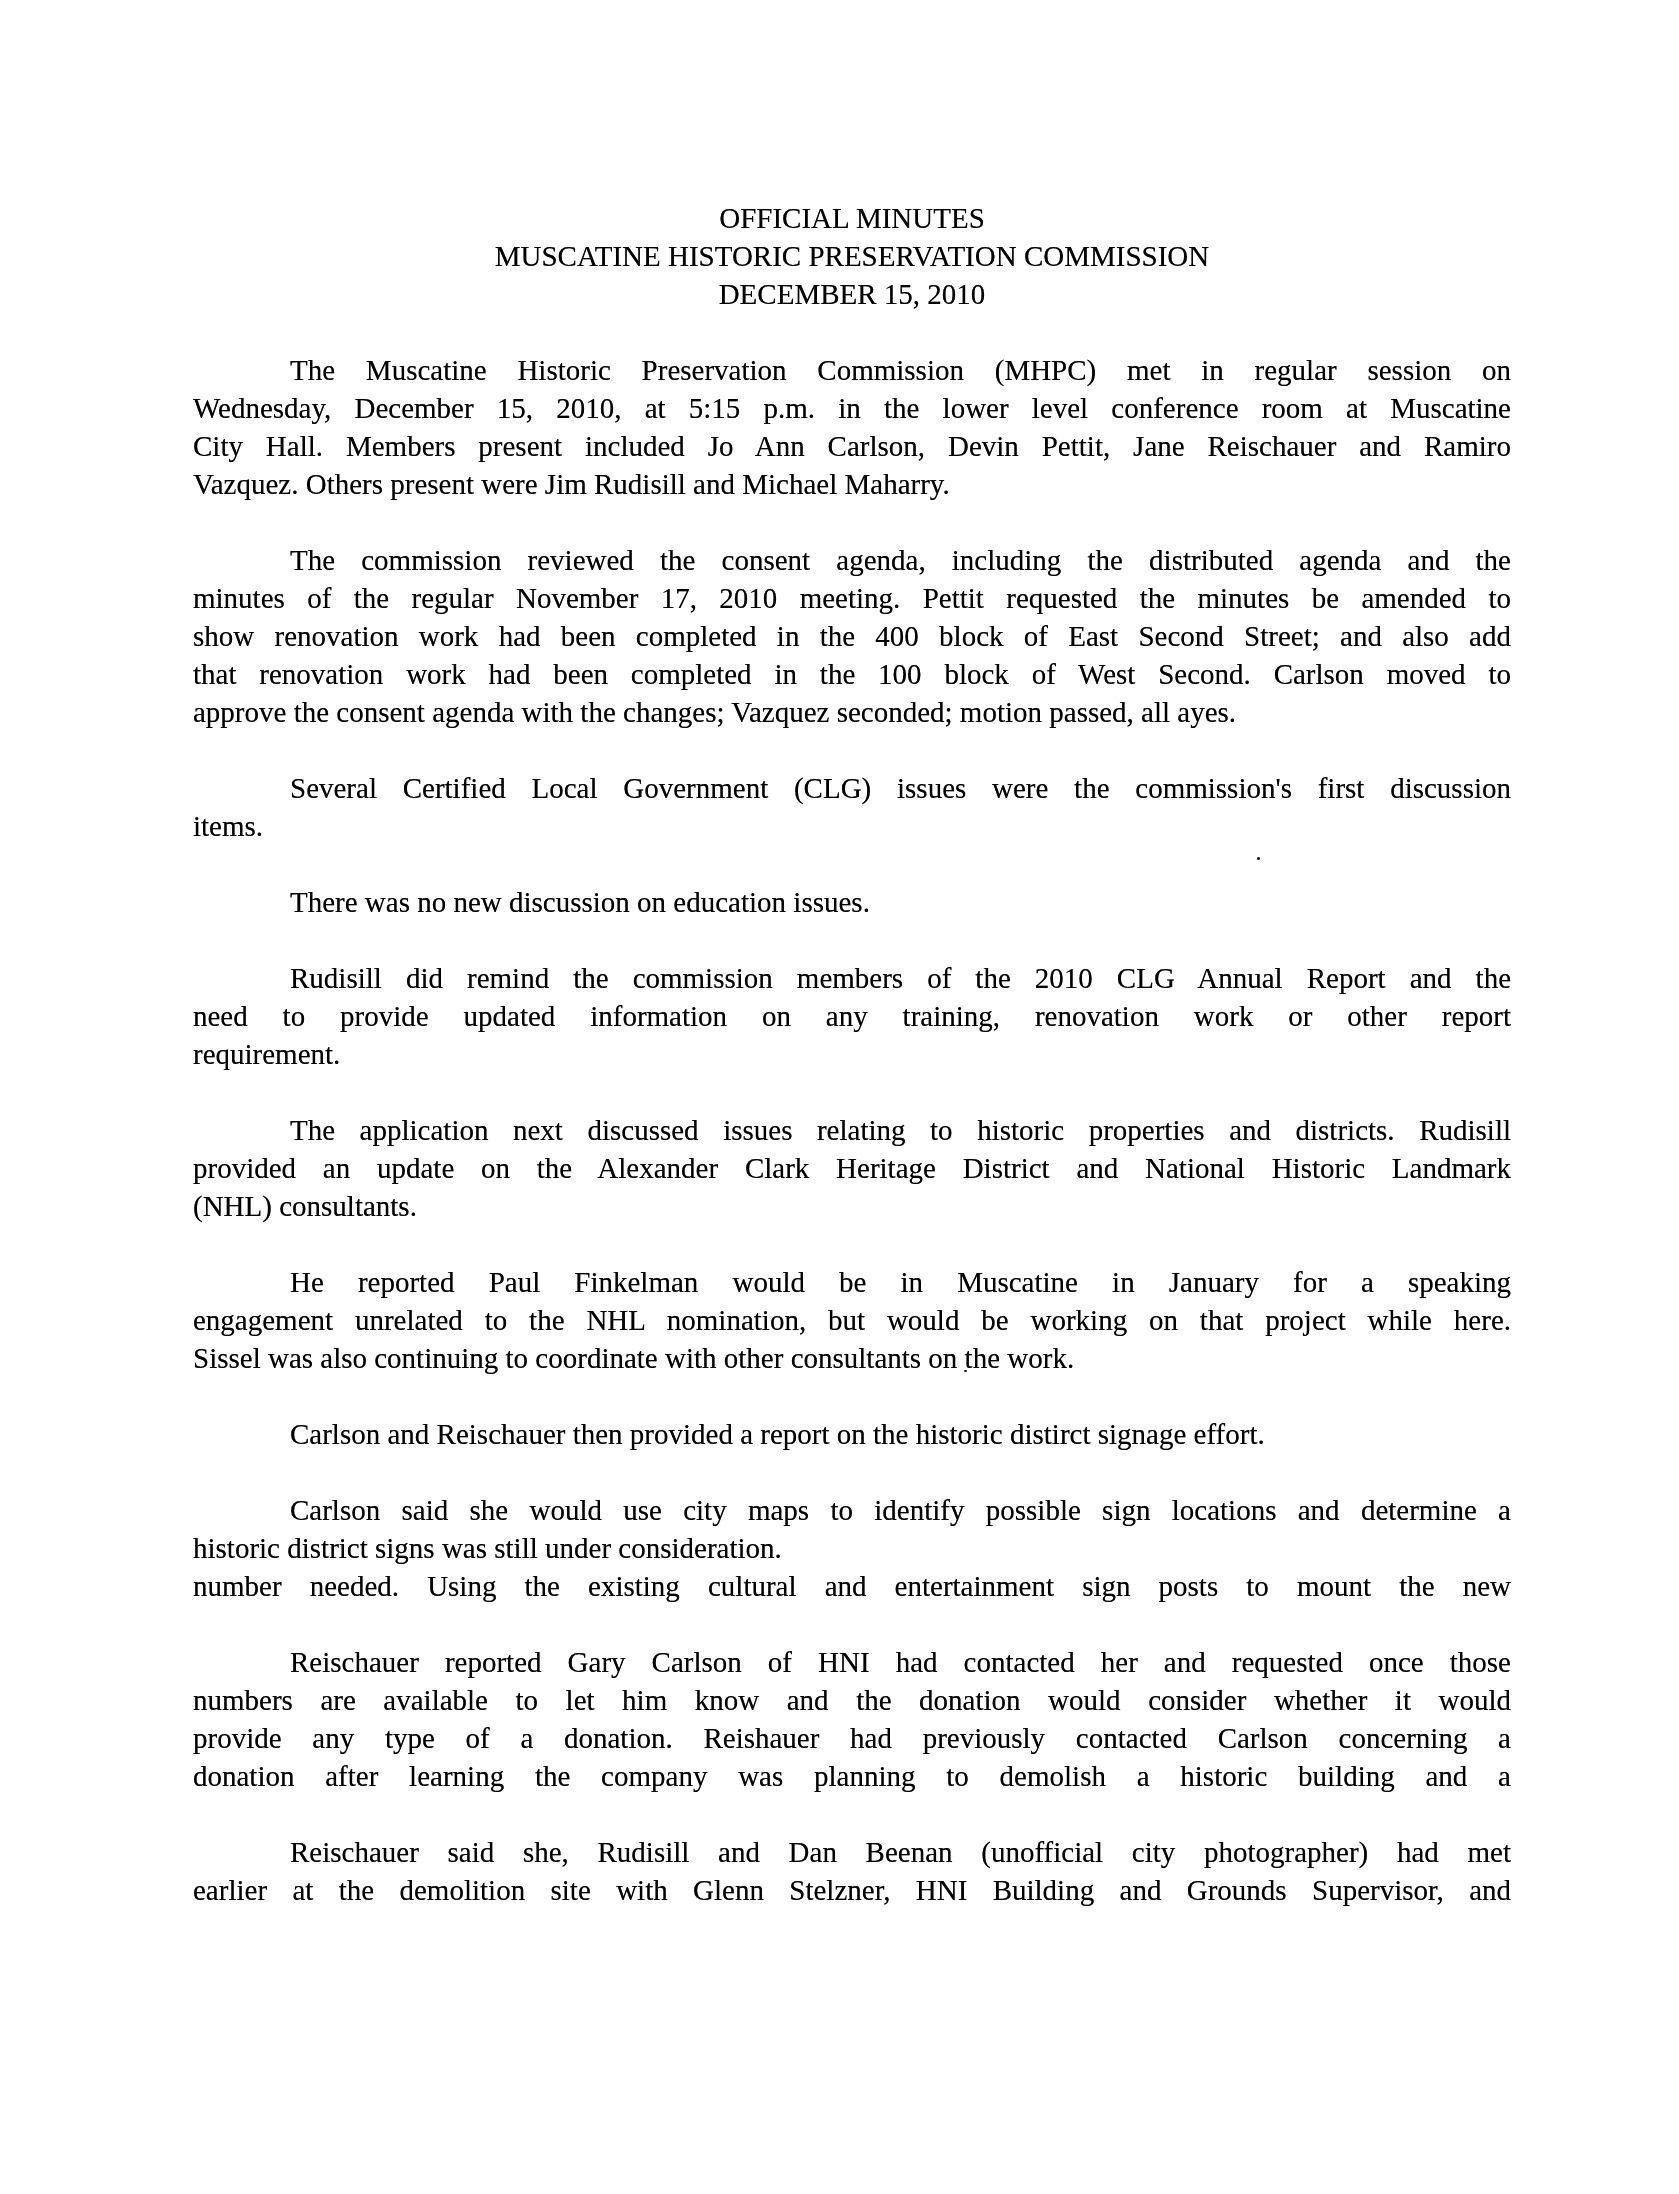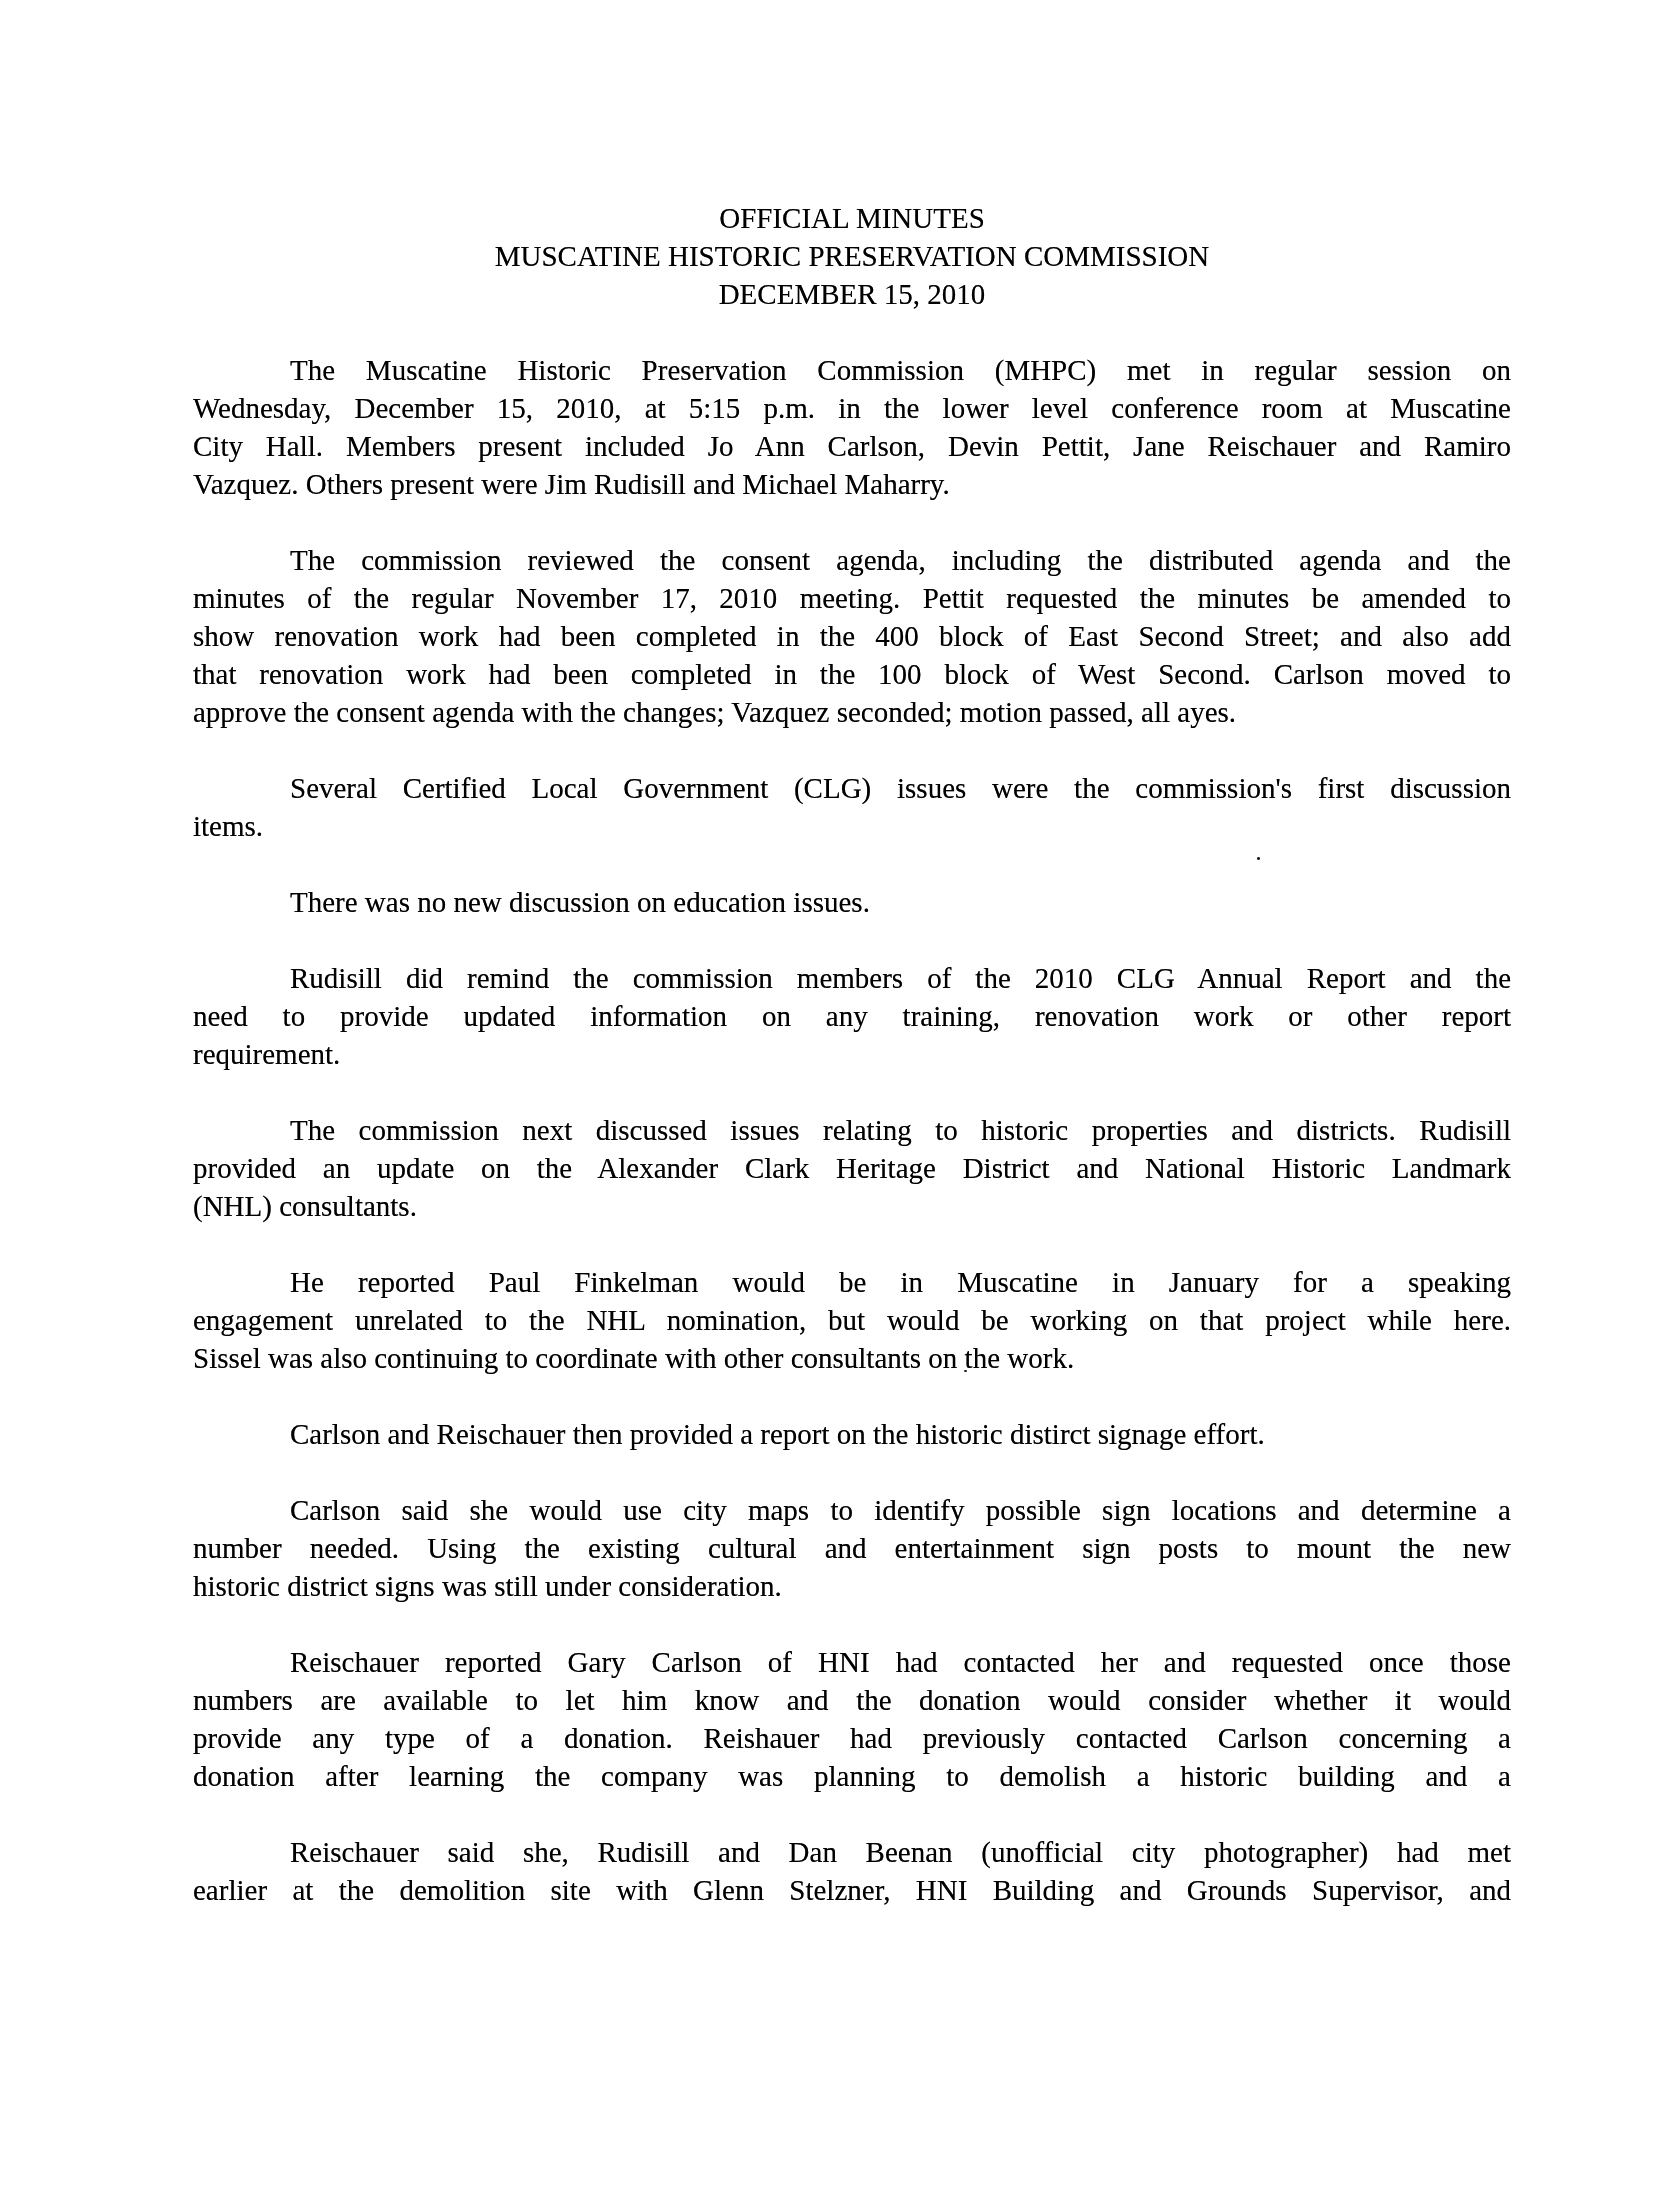--- a/index.html
+++ b/index.html
@@ -84,36 +84,36 @@
         </div>
         <div class="para">
           <div class="line ind">There was no new discussion on education issues.</div>
         </div>
         <div class="para">
           <div class="line j ind">Rudisill did remind the commission members of the 2010 CLG Annual Report and the</div>
           <div class="line j">need to provide updated information on any training, renovation work or other report</div>
           <div class="line">requirement.</div>
         </div>
         <div class="para">
-          <div class="line j ind">The commission next discussed issues relating to historic properties and districts. Rudisill</div>
+          <div class="line j ind">The application next discussed issues relating to historic properties and districts. Rudisill</div>
           <div class="line j">provided an update on the Alexander Clark Heritage District and National Historic Landmark</div>
           <div class="line">(NHL) consultants.</div>
         </div>
         <div class="para">
           <div class="line j ind">He reported Paul Finkelman would be in Muscatine in January for a speaking</div>
           <div class="line j">engagement unrelated to the NHL nomination, but would be working on that project while here.</div>
           <div class="line">Sissel was also continuing to coordinate with other consultants on the work.</div>
         </div>
         <div class="para">
           <div class="line ind">Carlson and Reischauer then provided a report on the historic distirct signage effort.</div>
         </div>
         <div class="para">
           <div class="line j ind">Carlson said she would use city maps to identify possible sign locations and determine a</div>
+          <div class="line">historic district signs was still under consideration.</div>
           <div class="line j">number needed. Using the existing cultural and entertainment sign posts to mount the new</div>
-          <div class="line">historic district signs was still under consideration.</div>
         </div>
         <div class="para">
           <div class="line j ind">Reischauer reported Gary Carlson of HNI had contacted her and requested once those</div>
           <div class="line j">numbers are available to let him know and the donation would consider whether it would</div>
           <div class="line j">provide any type of a donation. Reishauer had previously contacted Carlson concerning a</div>
           <div class="line j">donation after learning the company was planning to demolish a historic building and a</div>
         </div>
         <div class="para">
           <div class="line j ind">Reischauer said she, Rudisill and Dan Beenan (unofficial city photographer) had met</div>
           <div class="line j">earlier at the demolition site with Glenn Stelzner, HNI Building and Grounds Supervisor, and</div>

